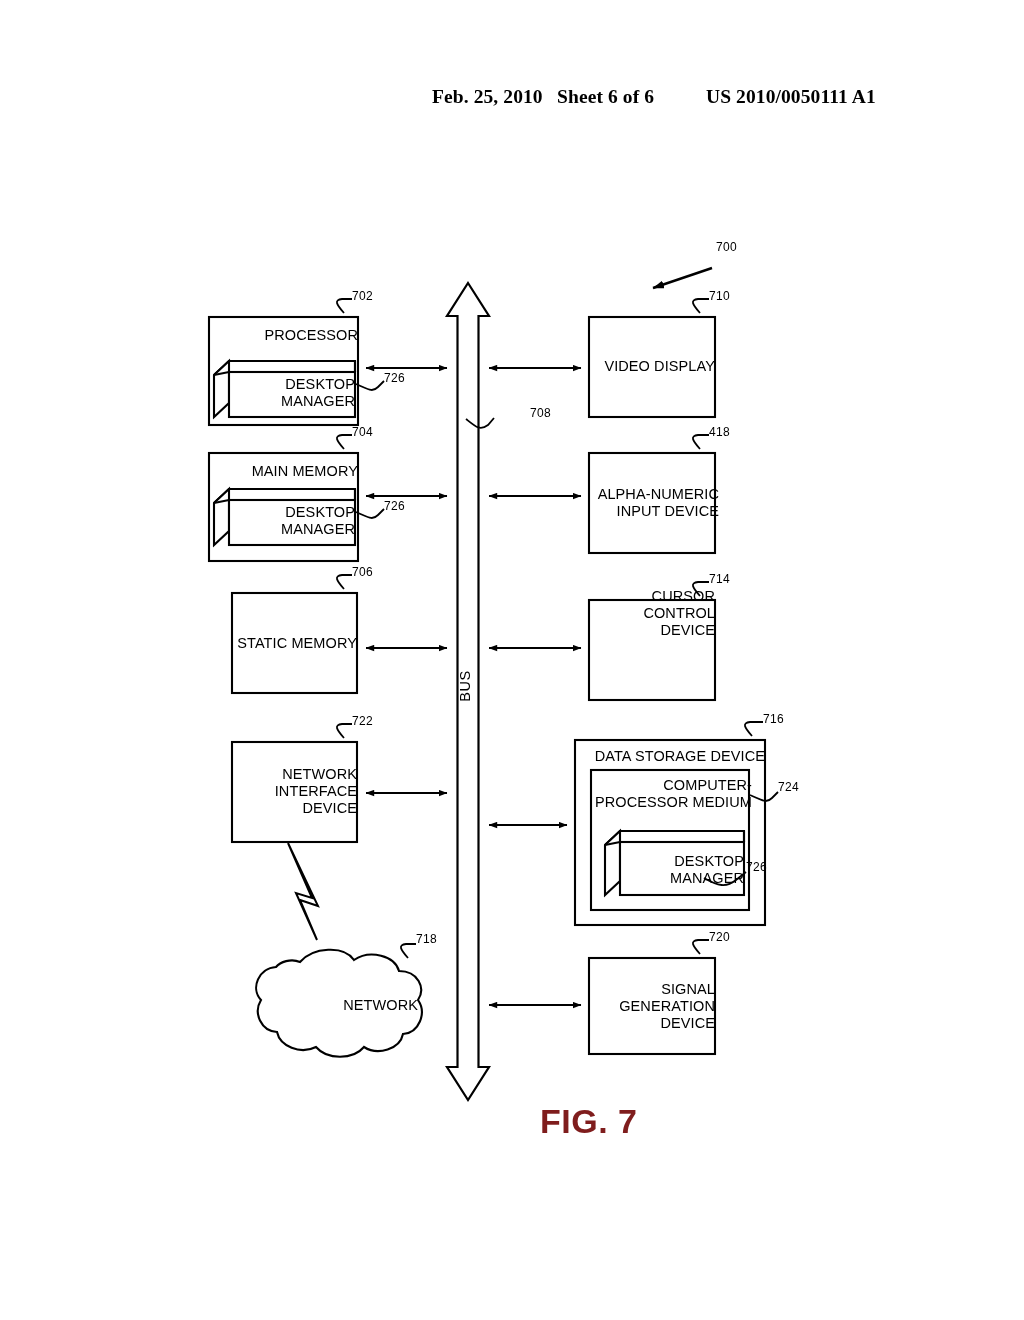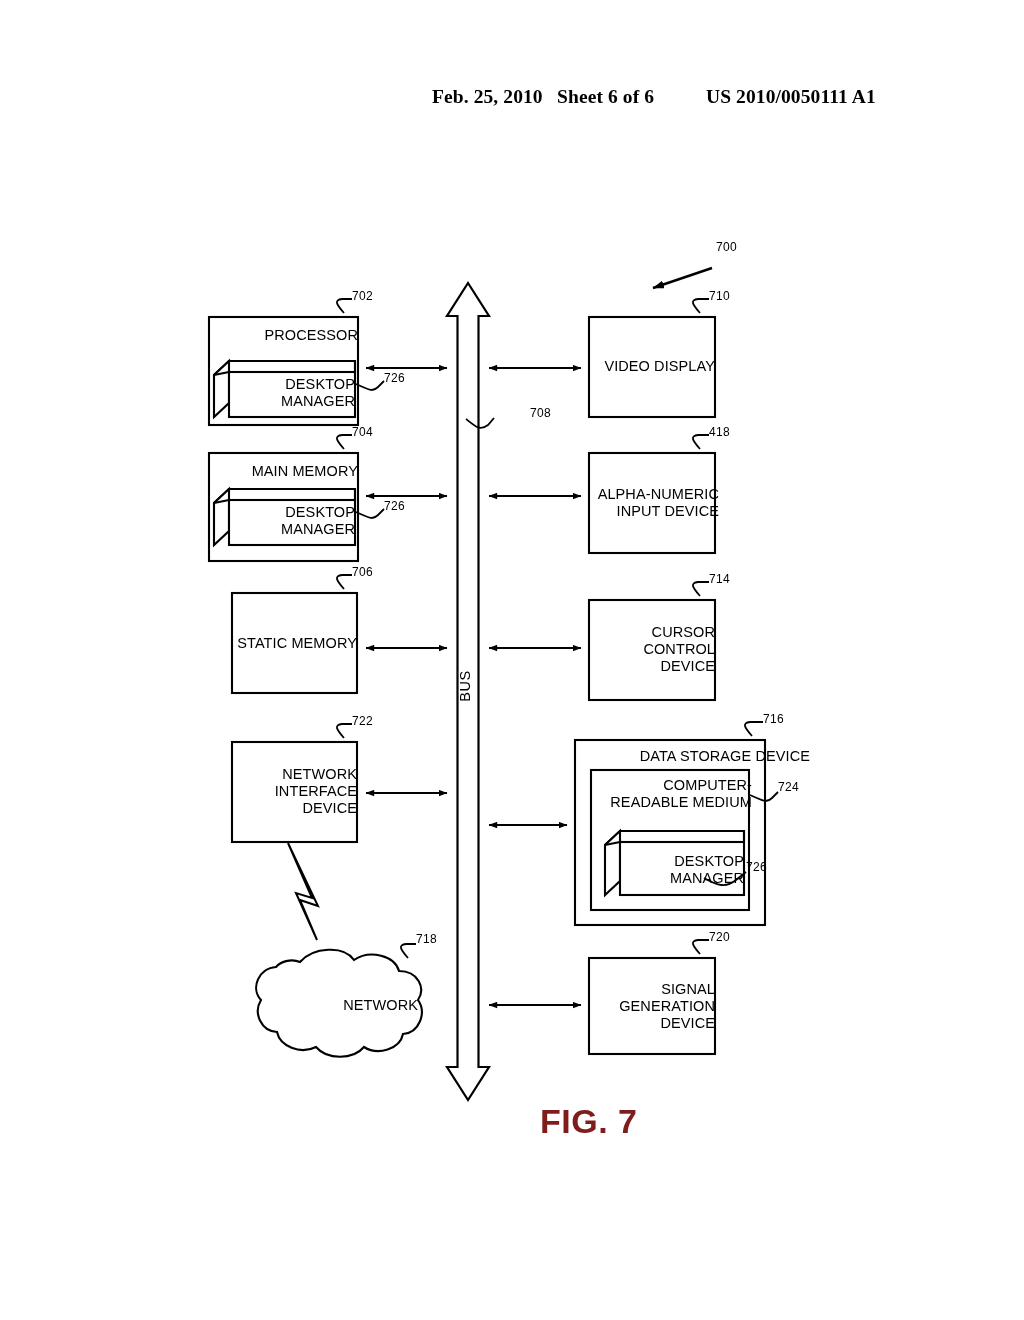--- a/index.html
+++ b/index.html
@@ -252,27 +252,27 @@
 
   <div class="lbl" style="left:232px; top:766px; width:125px;">NETWORK
 INTERFACE
 DEVICE</div>
 
   <div class="lbl" style="left:589px; top:358px; width:126px;">VIDEO DISPLAY</div>
 
   <div class="lbl" style="left:585px; top:486px; width:134px;">ALPHA-NUMERIC
 INPUT DEVICE</div>
 
-  <div class="lbl" style="left:589px; top:624px; width:126px;">CURSOR
+  <div class="lbl" style="left:589px; top:588px; width:126px;">CURSOR
 CONTROL
 DEVICE</div>
 
-  <div class="lbl" style="left:575px; top:748px; width:190px;padding-left:45px;">DATA STORAGE DEVICE</div>
+  <div class="lbl" style="left:575px; top:748px; width:190px;">DATA STORAGE DEVICE</div>
   <div class="lbl" style="left:588px; top:777px; width:164px;">COMPUTER-
-READABLE MEDIUM</div>
+PROCESSOR MEDIUM</div>
   <div class="lbl" style="left:620px; top:853px; width:124px;">DESKTOP
 MANAGER</div>
 
   <div class="lbl" style="left:589px; top:981px; width:126px;">SIGNAL
 GENERATION
 DEVICE</div>
 
   <div class="lbl" style="left:258px; top:997px; width:160px;">NETWORK</div>
 
   <div class="bus-label" style="left:445px; top:678px; width:40px; text-align:center;">BUS</div>

